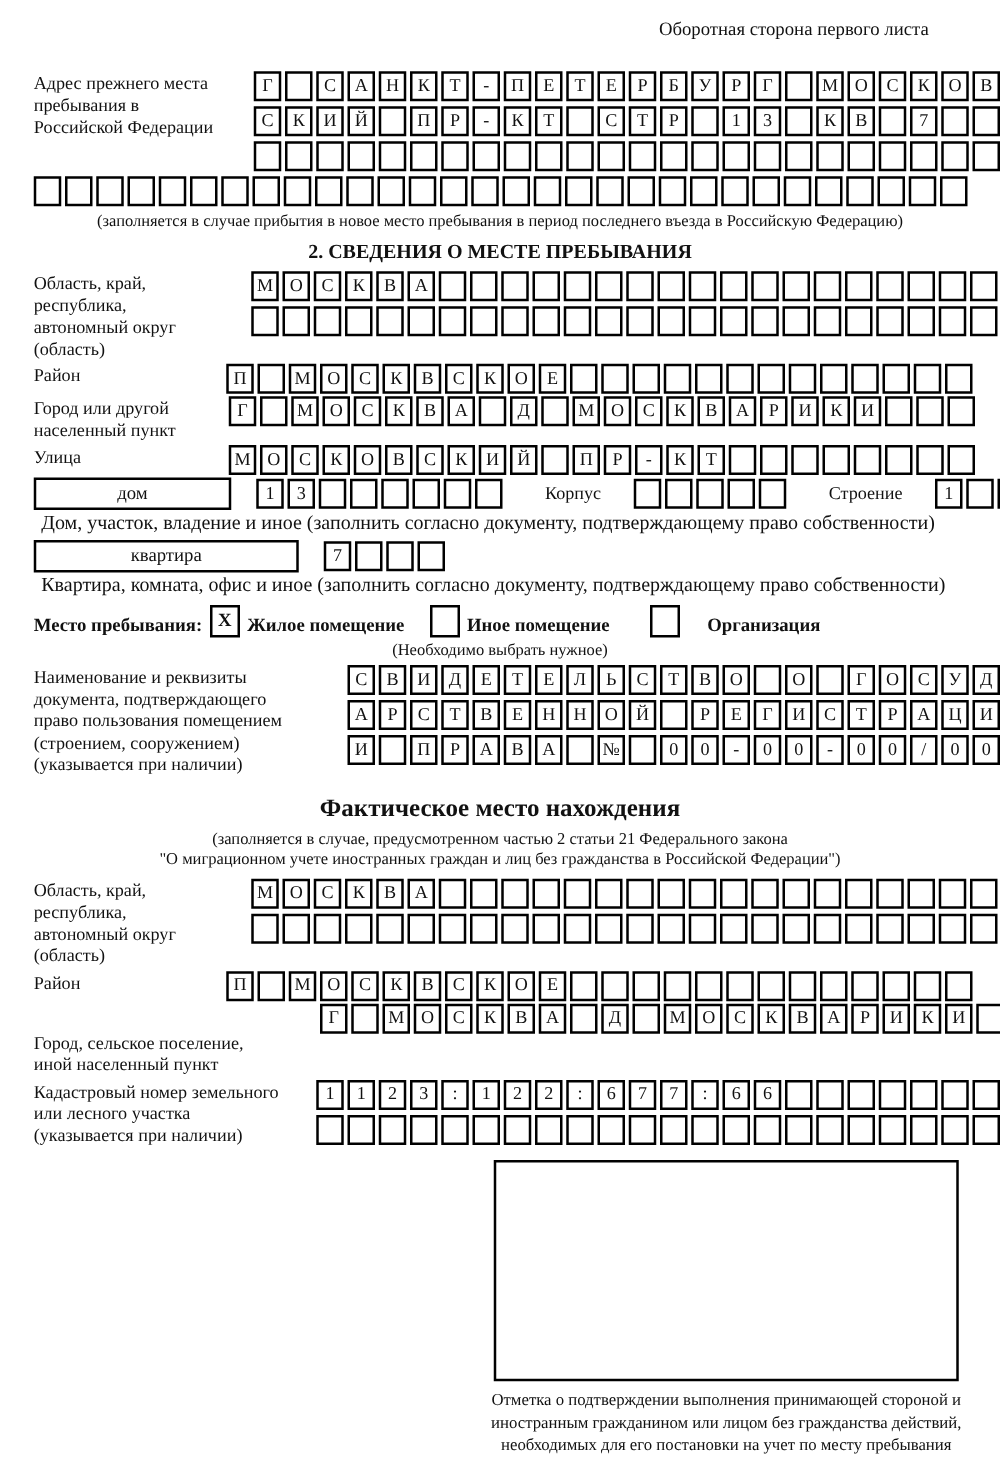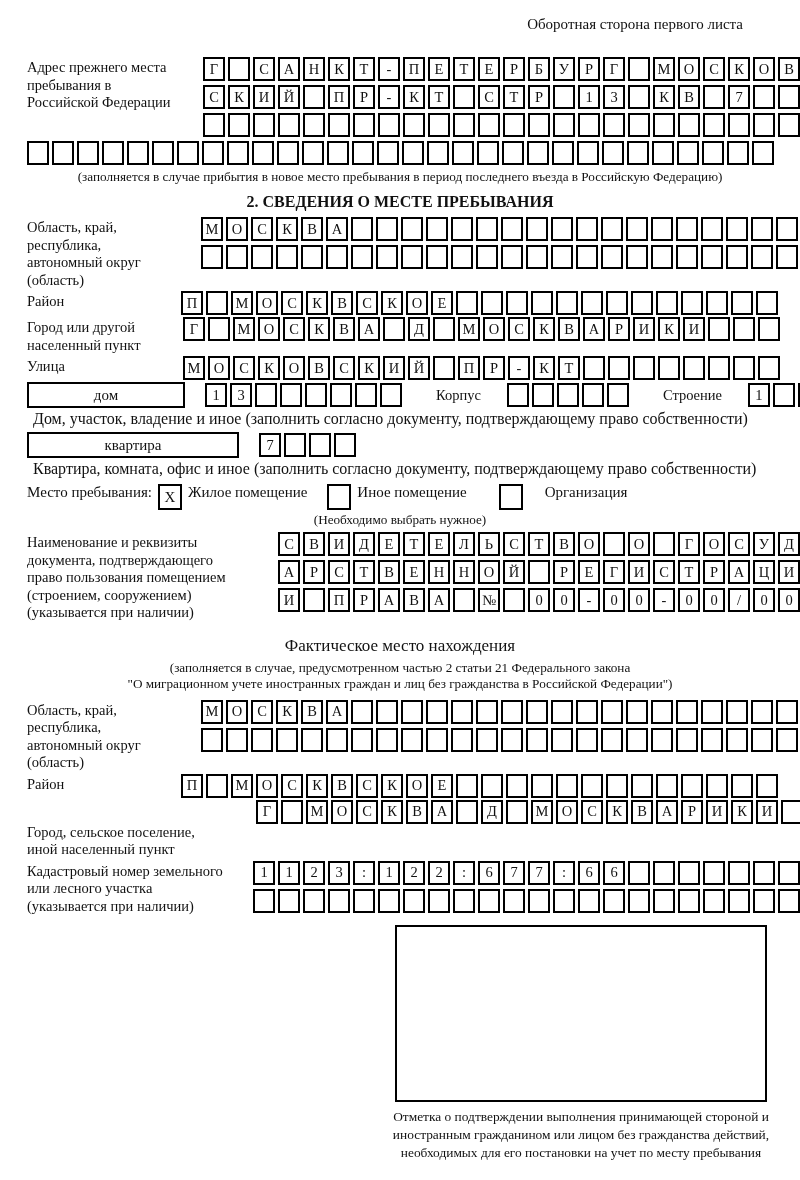--- a/index.html
+++ b/index.html
@@ -15,28 +15,28 @@
 
   .cells-col{display:flex;flex-direction:column;gap:4px;}
   .cells-row{display:flex;gap:3px;}
   .cell{box-sizing:border-box;width:22px;height:24px;border:2px solid #000;
         display:flex;align-items:center;justify-content:center;
         font-size:14.5px;line-height:1;flex-shrink:0;}
   .fullrow{margin-top:4px;}
   .note{font-size:13.2px;text-align:center;margin:4px 0 2px 0;}
   .note-left{font-size:16px;text-align:left;margin:2px 0 4px 6px;}
   .section-title{font-weight:bold;font-size:16px;text-align:center;margin:8px 0 6px 0;}
-  .sub-title{font-weight:normal;font-size:17px;text-align:center;margin:14px 0 4px 0;}
+  .sub-title{font-weight:bold;font-size:20px;text-align:center;margin:14px 0 4px 0;}
 
   .widebox{box-sizing:border-box;border:2px solid #000;height:26px;display:flex;
            align-items:center;justify-content:center;font-size:15px;flex-shrink:0;}
   .house-row{display:flex;align-items:center;gap:20px;margin-bottom:2px;}
   .inline-label{font-size:14.5px;margin:0 6px 0 14px;white-space:nowrap;text-align:center;}
 
-  .stay-row{display:flex;align-items:flex-start;gap:6px;margin:6px 0 2px 0;font-size:15px;}
+  .stay-row{display:flex;align-items:flex-end;gap:6px;margin:6px 0 2px 0;font-size:15px;font-weight:bold;}
   .checkbox{box-sizing:border-box;width:24px;height:26px;border:2px solid #000;
             display:flex;align-items:center;justify-content:center;font-size:15px;flex-shrink:0;}
 
   .big-box{box-sizing:border-box;border:2px solid #000;width:372px;height:177px;
            margin:10px 0 6px 368px;}
   .confirm-note{width:408px;margin-left:350px;text-align:center;font-size:13.4px;line-height:18px;}
 </style>
 </head>
 <body>
 

